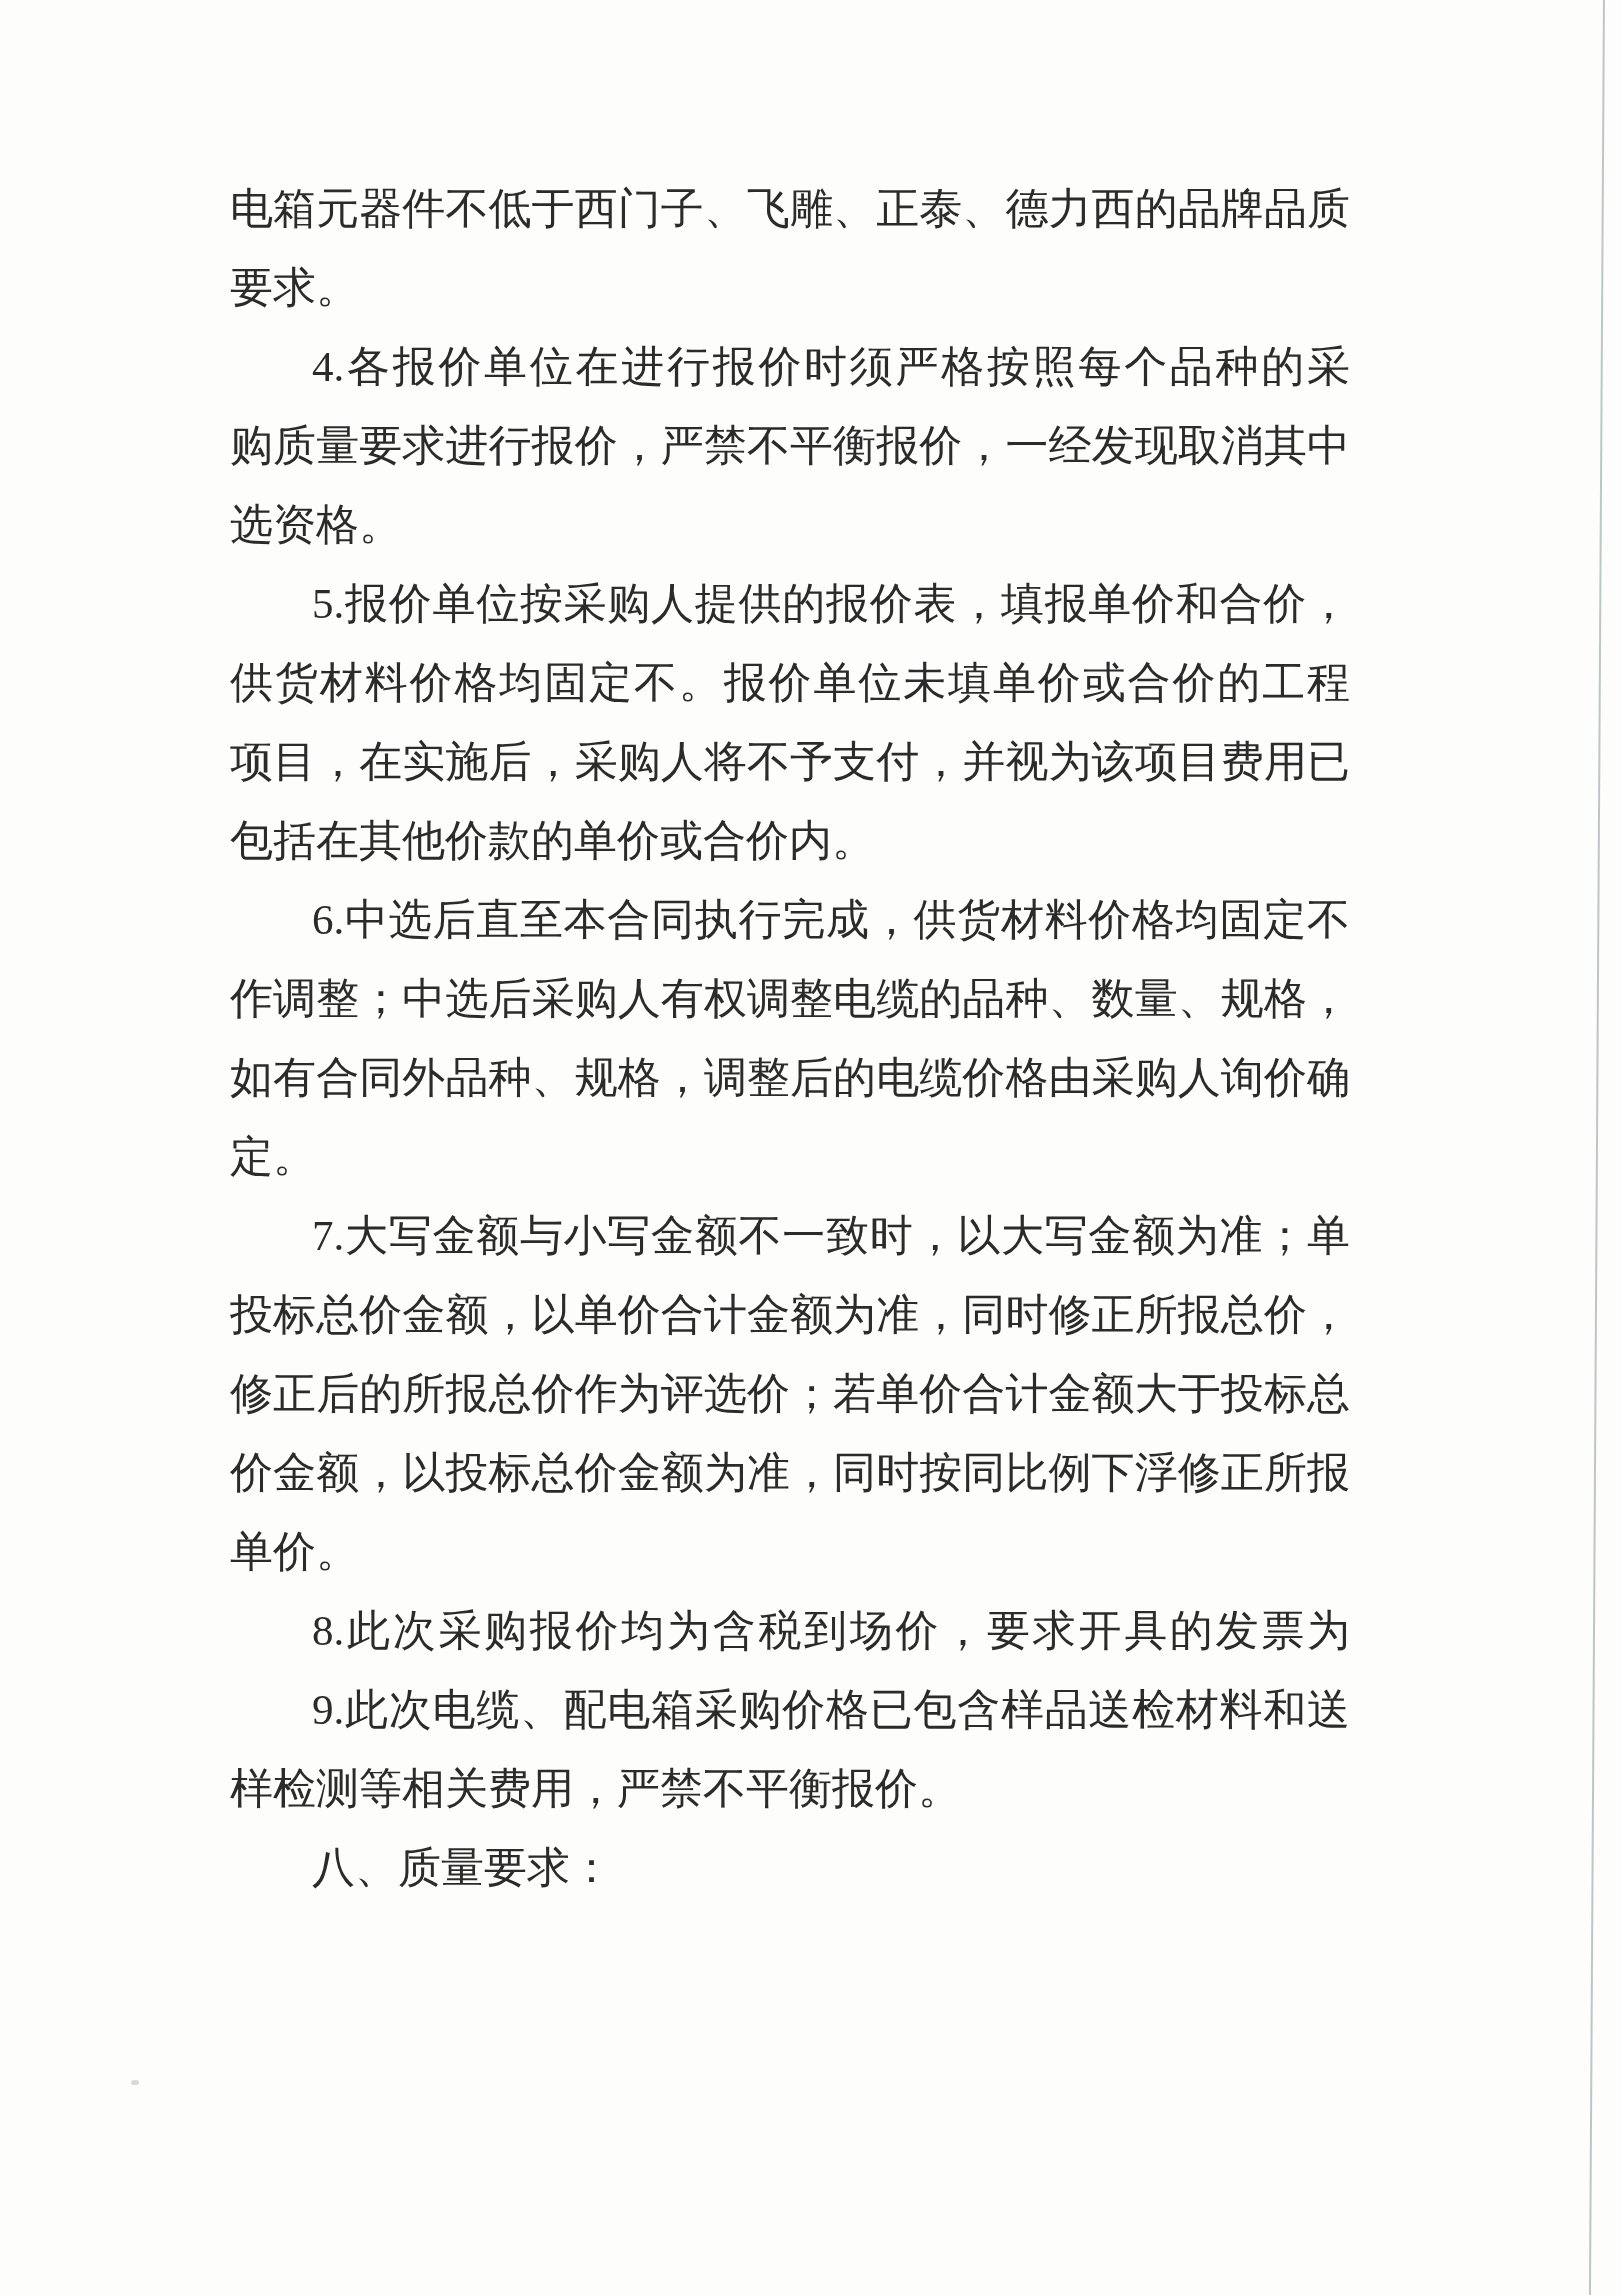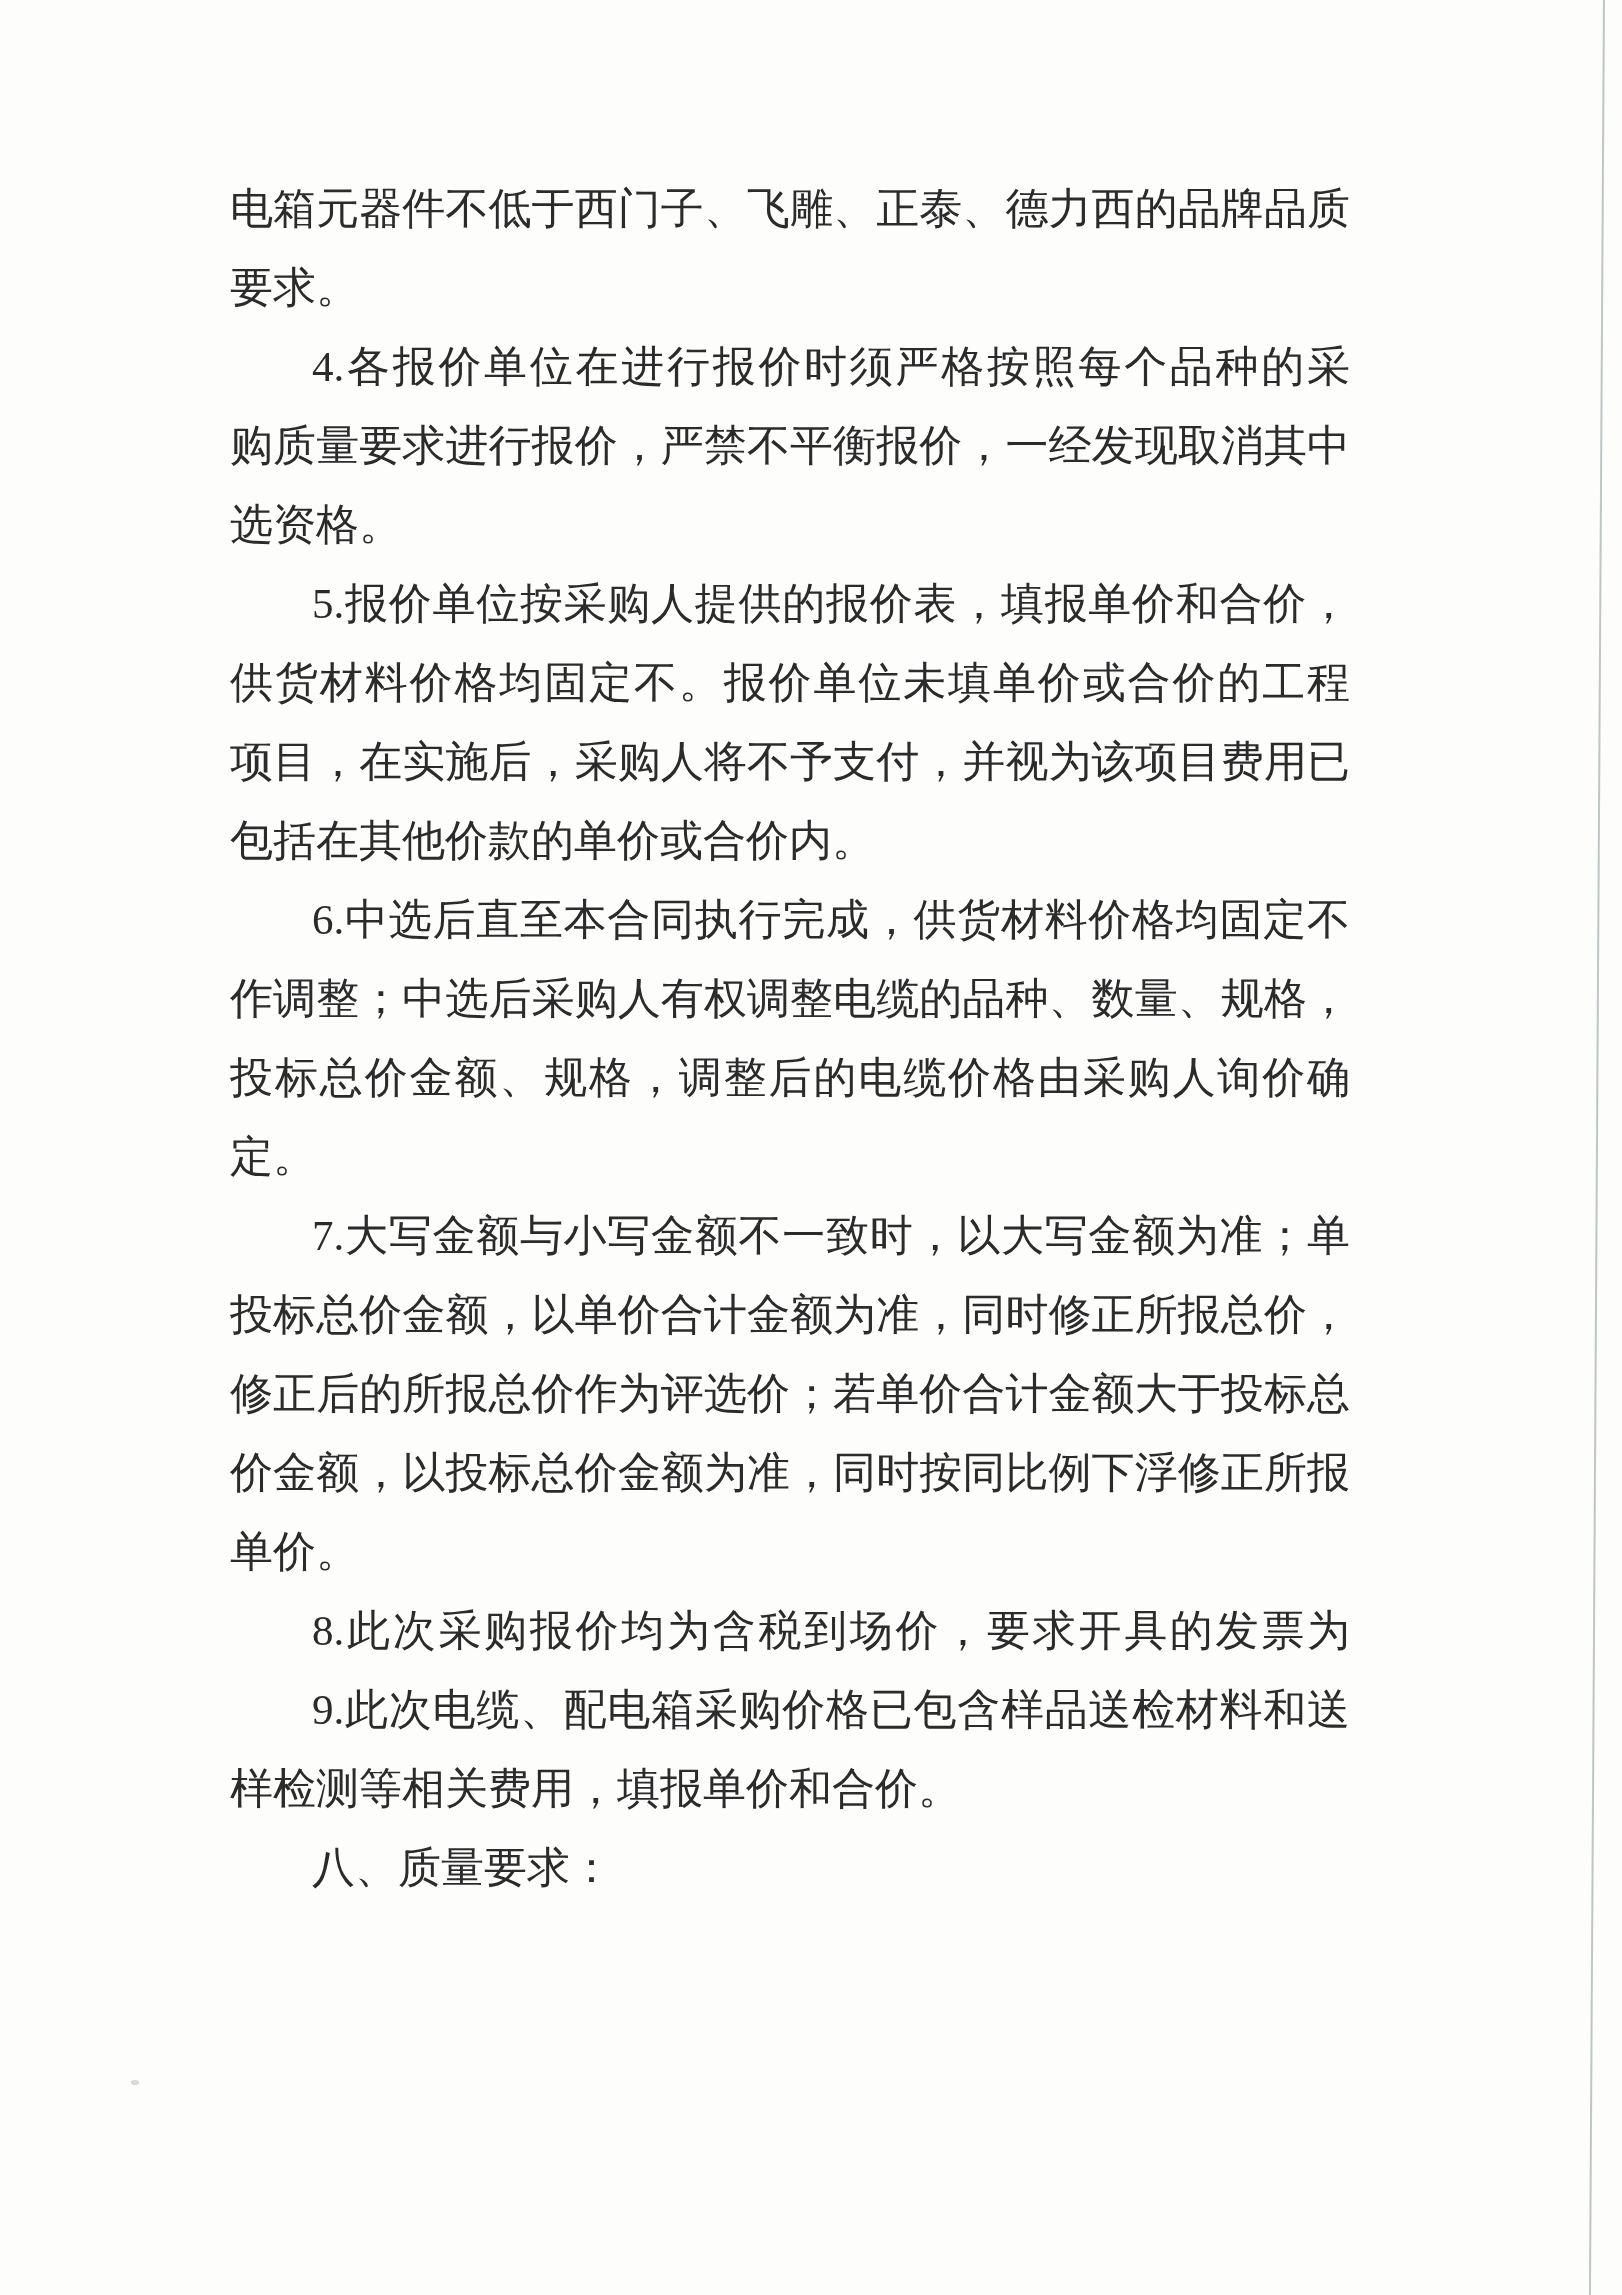--- a/index.html
+++ b/index.html
@@ -76,28 +76,28 @@
       <div class="line">要求。</div>
       <div class="line just indent">4.各报价单位在进行报价时须严格按照每个品种的采</div>
       <div class="line just">购质量要求进行报价，严禁不平衡报价，一经发现取消其中</div>
       <div class="line">选资格。</div>
       <div class="line just indent">5.报价单位按采购人提供的报价表，填报单价和合价，</div>
       <div class="line just">供货材料价格均固定不。报价单位未填单价或合价的工程</div>
       <div class="line just">项目，在实施后，采购人将不予支付，并视为该项目费用已</div>
       <div class="line">包括在其他价款的单价或合价内。</div>
       <div class="line just indent">6.中选后直至本合同执行完成，供货材料价格均固定不</div>
       <div class="line just">作调整；中选后采购人有权调整电缆的品种、数量、规格，</div>
-      <div class="line just">投标总价金额、规格，调整后的电缆价格由采购人询价确</div>
+      <div class="line just">如有合同外品种、规格，调整后的电缆价格由采购人询价确</div>
       <div class="line">定。</div>
       <div class="line just indent">7.大写金额与小写金额不一致时，以大写金额为准；单</div>
       <div class="line just">投标总价金额，以单价合计金额为准，同时修正所报总价，</div>
       <div class="line just">修正后的所报总价作为评选价；若单价合计金额大于投标总</div>
       <div class="line just">价金额，以投标总价金额为准，同时按同比例下浮修正所报</div>
       <div class="line">单价。</div>
       <div class="line just indent">8.此次采购报价均为含税到场价，要求开具的发票为</div>
       <div class="line just indent">9.此次电缆、配电箱采购价格已包含样品送检材料和送</div>
-      <div class="line">样检测等相关费用，填报单价和合价。</div>
+      <div class="line">样检测等相关费用，严禁不平衡报价。</div>
       <div class="line indent bold">八、质量要求：</div>
     </div>
   <div class="scan-line"></div>
   <div class="scan-speck"></div>
 </div>
 
 
 </body></html>

